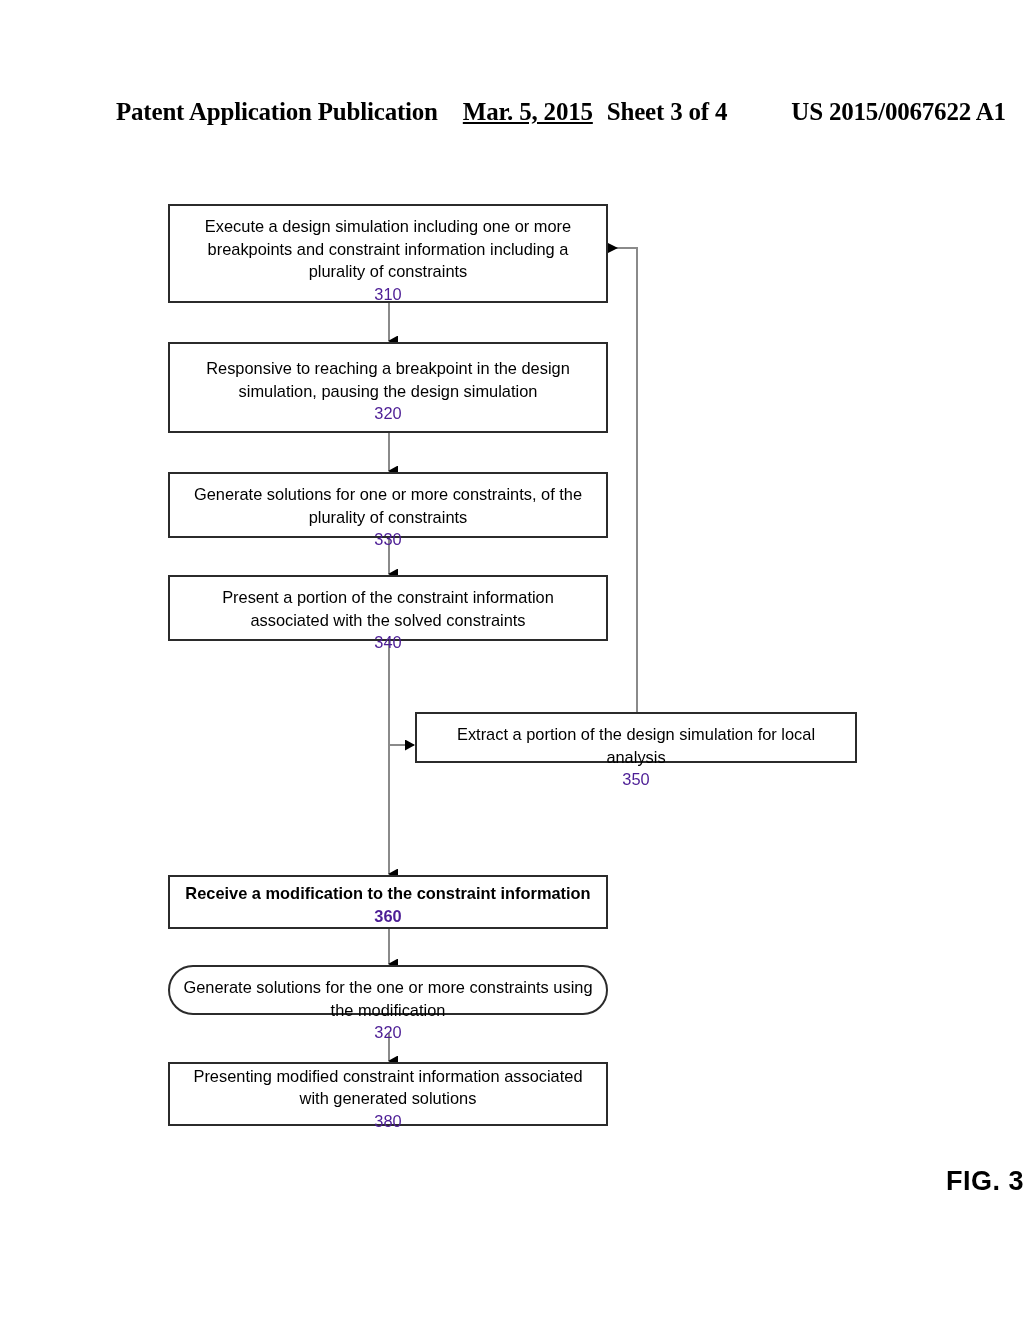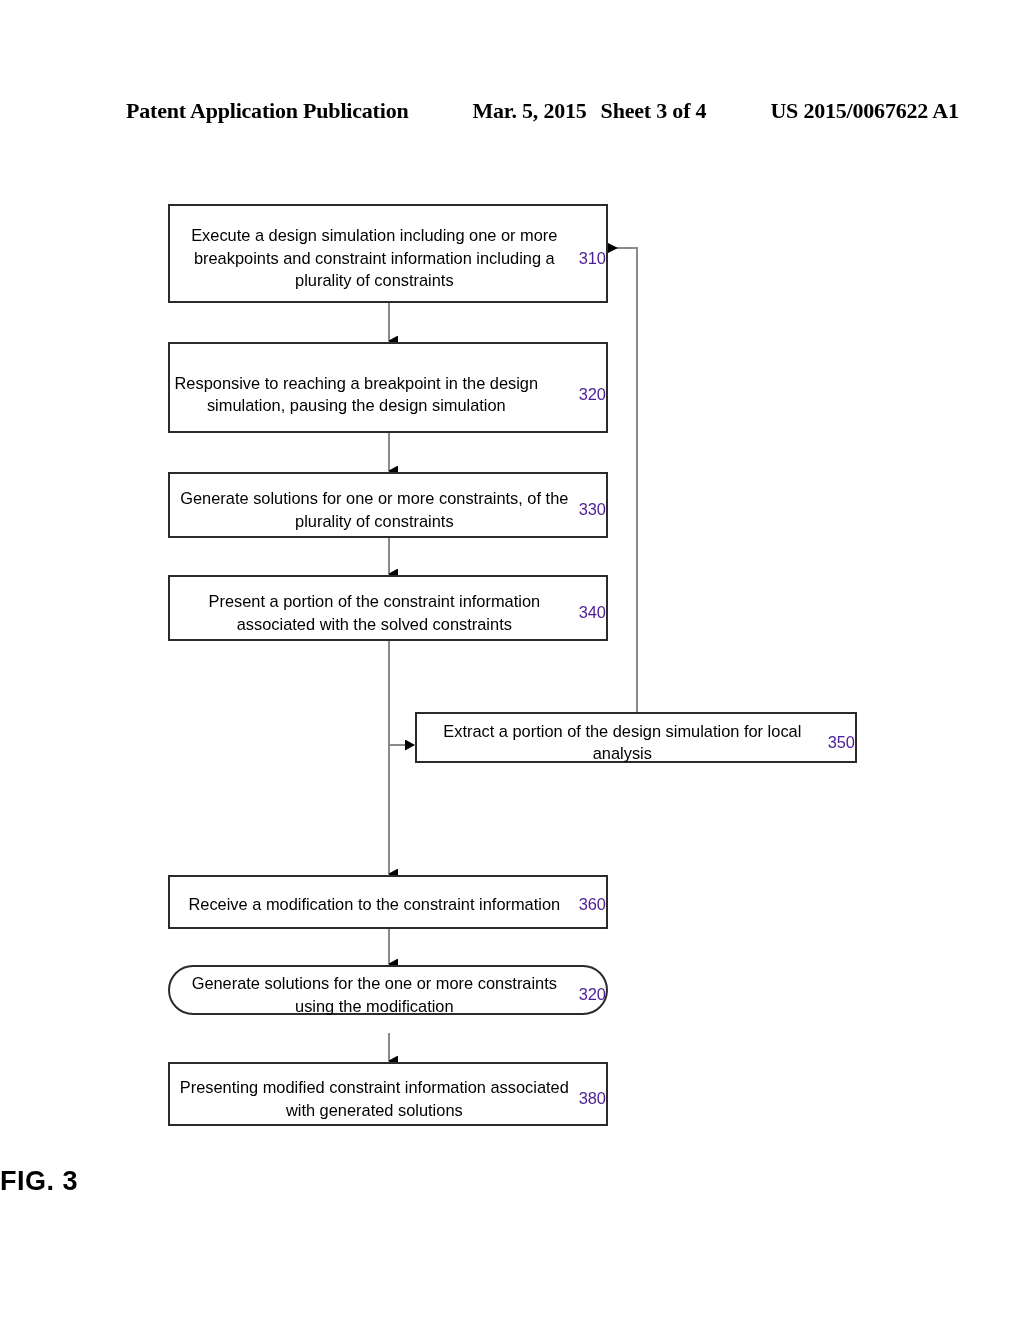--- a/index.html
+++ b/index.html
@@ -14,34 +14,34 @@
     position: relative;
     font-family: "Liberation Sans", sans-serif;
     color: #000000;
     overflow: hidden;
   }
 
   
   #page-header {
     position: absolute;
     top: 86px;
-    left: 126px;
+    left: 116px;
     width: 784px;
     height: 30px;
     font-family: "Liberation Serif", serif;
     font-weight: bold;
-    font-size: 22px;
+    font-size: 25px;
     letter-spacing: -0.2px;
     white-space: nowrap;
     display: flex;
     align-items: baseline;
     justify-content: space-between;
   }
   #page-header .hdr-pub   { }
-  #page-header .hdr-date  { margin-left: 64px; }
+  #page-header .hdr-date  { margin-left: 25px; text-decoration: underline; }
   #page-header .hdr-sheet { margin-left: 14px; }
   #page-header .hdr-num   { margin-left: 64px; margin-top: 12px; }
 
   
   #flow-canvas {
     position: absolute;
     left: 0;
     top: 0;
     width: 1024px;
     height: 1320px;
@@ -55,21 +55,21 @@
     pointer-events: none;
   }
 
   
   .flow-box {
     position: absolute;
     box-sizing: border-box;
     border: 2px solid #2b2b2b;
     background: #ffffff;
     display: flex;
-    flex-direction: row;
+    flex-direction: column;
     align-items: center;
     justify-content: flex-start;
     padding-top: 9px;
     z-index: 2;
   }
   .flow-box .box-text {
     display: block;
     width: 94%;
     text-align: center;
     font-size: 16.4px;
@@ -88,30 +88,30 @@
 
   #box-310 { left: 168px; top: 204px;  width: 440px; height: 99px;  }
   #box-320 { left: 168px; top: 342px;  width: 440px; height: 91px;  }
   #box-330 { left: 168px; top: 472px;  width: 440px; height: 66px; justify-content: space-between;  }
   #box-340 { left: 168px; top: 575px;  width: 440px; height: 66px;  }
   #box-350 { left: 415px; top: 712px;  width: 442px; height: 51px;  }
   #box-360 { left: 168px; top: 875px;  width: 440px; height: 54px;  }
   #box-370 { left: 168px; top: 965px;  width: 440px; height: 50px; border-radius: 32px;  }
   #box-380 { left: 168px; top: 1062px; width: 440px; height: 64px; justify-content: center;  }
 
-  #box-320 { padding-top: 13px; gap: 36px; }
-  #box-360 { padding-top: 5px; }
+  #box-320 { padding-top: 13px; }
+  #box-360 { padding-top: 5px; font-weight: bold; }
 
   
   #figure-caption {
     position: absolute;
     left: 0;
     top: 1166px;
     width: 1024px;
-    text-align: left;
+    text-align: right;
     font-family: "Liberation Sans", sans-serif;
     font-weight: bold;
     font-size: 27px;
     letter-spacing: 0.5px;
     color: #000000;
   }
 </style>
 </head>
 <body>
 

